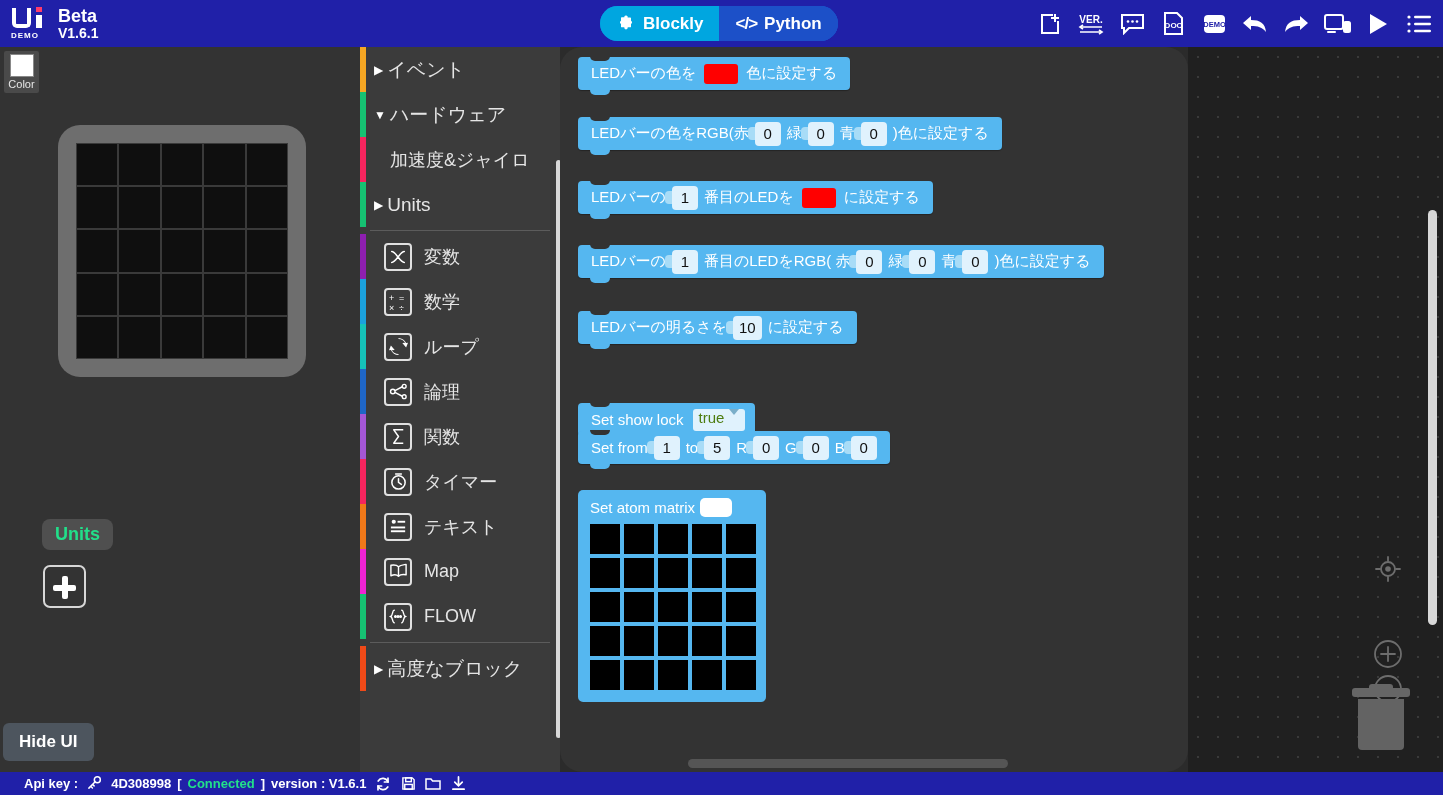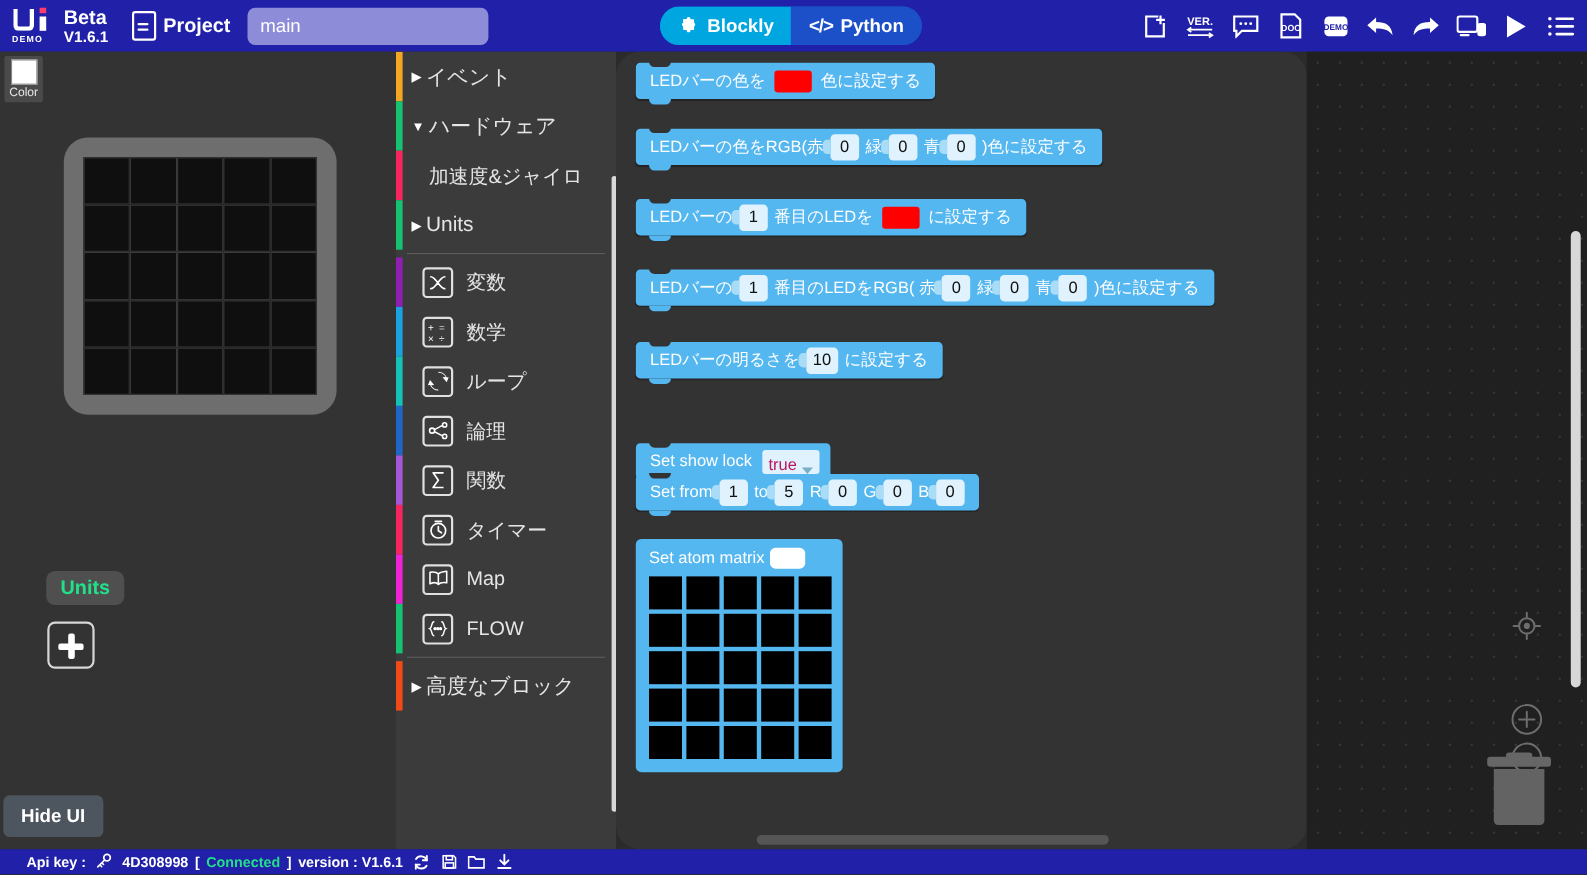--- a/index.html
+++ b/index.html
@@ -198,22 +198,22 @@
   }
   .swatch-red {
     width: 34px; height: 20px; background: #ff0000; border-radius: 3px;
     margin: 0 5px; display: inline-block; cursor: pointer;
   }
   .swatch-white {
     width: 32px; height: 19px; background: #ffffff; border-radius: 5px;
     margin: 0 5px; display: inline-block; cursor: pointer;
   }
   .dropdown-field {
-    background: #e0f2fd; color: #be185d; border-radius: 3px;
-    height: 22px; display: inline-flex; align-items: flex-end;
+    background: #e0f2fd; color: #4d7c0f; border-radius: 3px;
+    height: 22px; display: inline-flex; align-items: flex-start;
     font-size: 15px; padding: 0 6px; margin-left: 6px; gap: 5px; cursor: pointer;
   }
   .dd-caret {
     width: 0; height: 0; border-left: 5px solid transparent;
     border-right: 5px solid transparent; border-top: 6px solid #7aaec9;
   }
   .matrix-blk {
     position: absolute; background: #55b7f0; border-radius: 5px;
     padding: 8px 10px 12px 12px; cursor: grab;
   }
@@ -288,29 +288,20 @@
         <div class="logo-dot-top"></div>
         <div class="logo-dot-i"></div>
         <div class="logo-flow">DEMO</div>
       </div>
       <div class="beta-block">
         <div class="beta-title">Beta</div>
         <div class="beta-ver">V1.6.1</div>
       </div>
     </div>
 
-    <div class="proj-group">
-      <div class="doc-icon">
-        <div class="sheet"></div>
-          <div class="l1"></div>
-          <div class="l2"></div>
-      </div>
-      <div class="proj-label">Project</div>
-      <input class="proj-input" type="text" value="main" style="">
-    </div>
 
     <div class="mode-toggle">
       <div class="mode-btn active">
         <svg class="puzzle-ico" viewBox="0 0 24 24" fill="#ffffff">
           <path d="M10 3a2.2 2.2 0 0 1 4 0v1.2h3.2c.5 0 .8.4.8.8V8a2.2 2.2 0 0 1 0 4v3.2c0 .5-.3.8-.8.8H14v1.2a2.2 2.2 0 0 1-4 0V16H6.8c-.5 0-.8-.3-.8-.8V12a2.2 2.2 0 0 1 0-4V4.8c0-.4.3-.8.8-.8H10V3z"></path>
         </svg>
         <span>Blockly</span>
       </div>
       <div class="mode-btn inactive">
         <span class="code-ico">&lt;/&gt;</span>
@@ -504,20 +495,32 @@
       </div>
       <div class="cat-row">
         <div class="cat-stripe" style="background: rgb(245, 37, 94);"></div>
         <span class="cat-icon">
           <svg width="19" height="19" viewBox="0 0 20 20" fill="none" stroke="#fff" stroke-width="1.6">
             <circle cx="10" cy="11" r="7"></circle>
             <path d="M10 7v4l3 2M7 2h6" stroke-linecap="round"></path>
           </svg>
         </span>
         <span class="cat-text">タイマー</span>
+      </div>
+      <div class="cat-row">
+        <div class="cat-stripe" style="background: rgb(240, 120, 25);"></div>
+        <span class="cat-icon">
+          <svg width="19" height="19" viewBox="0 0 20 20" fill="#fff">
+            <circle cx="5" cy="5" r="2.2"></circle>
+            <rect x="9" y="4" width="8" height="2"></rect>
+            <rect x="2" y="10" width="15" height="2"></rect>
+            <rect x="2" y="14" width="15" height="2"></rect>
+          </svg>
+        </span>
+        <span class="cat-text">テキスト</span>
       </div>
       <div class="cat-row">
         <div class="cat-stripe" style="background: rgb(239, 35, 211);"></div>
         <span class="cat-icon">
           <svg width="19" height="19" viewBox="0 0 20 20" fill="none" stroke="#fff" stroke-width="1.5">
             <path d="M10 5c-2-2-5-2-8-1.5v11C5 13 8 13 10 15c2-2 5-2 8-1.5v-11C15 3 12 3 10 5zM10 5v10" stroke-linejoin="round"></path>
           </svg>
         </span>
         <span class="cat-text">Map</span>
       </div>

